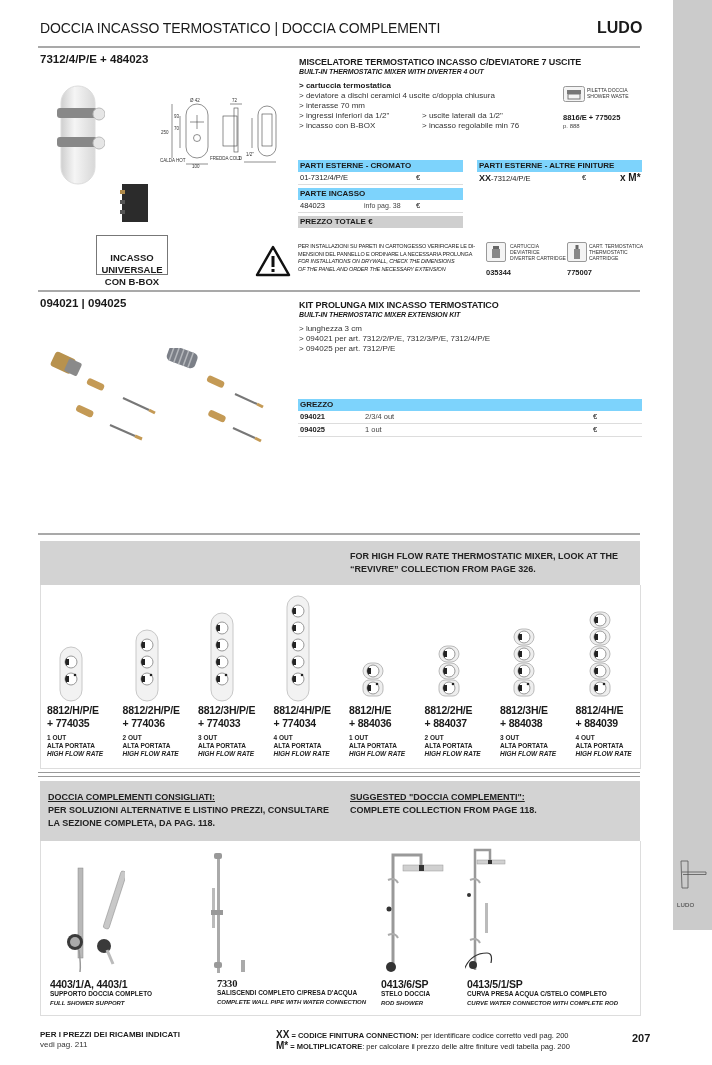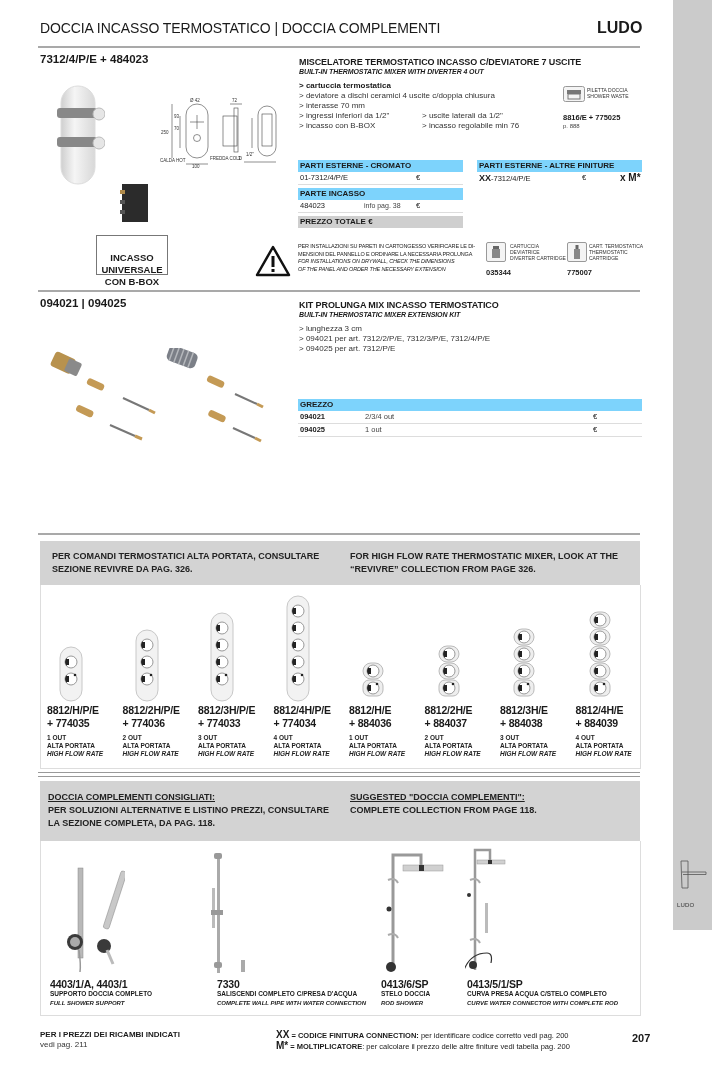--- a/index.html
+++ b/index.html
@@ -276,24 +276,20 @@
   <div class="tbl-row">
     <span style="font-weight:bold;">094025</span>
     <span class="euro" style="left:67px;color:#444;">1 out</span>
     <span class="euro" style="left:295px;">€</span>
   </div>
 </div>
 
 <div class="abs rule" style="left:38px;top:533px;width:602px;"></div>
 
 <div class="abs notice" style="left:40px;top:541px;width:600px;height:44px;">
-  <div style="position:absolute;left:12px;top:9px;">
-    <div>PER COMANDI TERMOSTATICI ALTA PORTATA, CONSULTARE</div>
-    <div>SEZIONE REVIVRE DA PAG. 326.</div>
-  </div>
   <div style="position:absolute;left:310px;top:9px;">
     <div>FOR HIGH FLOW RATE THERMOSTATIC MIXER, LOOK AT THE</div>
     <div>“REVIVRE” COLLECTION FROM PAGE 326.</div>
   </div>
 </div>
 <div class="abs panel-border" style="left:40px;top:585px;width:599px;height:183px;"></div>
 
 <div class="abs" id="hf-images" style="left:40px;top:590px;width:600px;height:112px;">
     <svg width="40" height="56" style="position: absolute; left: 16px; top: 56px;">
       <rect x="4" y="1" width="22" height="54" rx="11" fill="#f2f2f2" stroke="#c8c8c8"></rect>
@@ -539,21 +535,21 @@
   <path d="M-2 128 Q4 108 22 108 Q28 108 26 118" fill="none" stroke="#333" stroke-width="1.2"></path>
   <circle cx="8" cy="120" r="4" fill="#333"></circle>
 </svg>
 
 <div class="abs" style="left:50px;top:978px;">
   <div class="acc-code">4403/1/A, 4403/1</div>
   <div class="acc-desc">SUPPORTO DOCCIA COMPLETO</div>
   <div class="acc-sub">FULL SHOWER SUPPORT</div>
 </div>
 <div class="abs" style="left:190px;top:978px;">
-  <div class="acc-code" style="padding-left:27px;">7330</div>
+  <div class="acc-code" style="padding-left:27px;font-family:Liberation Serif, serif;">7330</div>
   <div class="acc-desc" style="padding-left:27px;">SALISCENDI COMPLETO C/PRESA D'ACQUA</div>
   <div class="acc-sub" style="padding-left:27px;">COMPLETE WALL PIPE WITH WATER CONNECTION</div>
 </div>
 <div class="abs" style="left:326px;top:978px;">
   <div class="acc-code" style="padding-left:55px;">0413/6/SP</div>
   <div class="acc-desc" style="padding-left:55px;">STELO DOCCIA</div>
   <div class="acc-sub" style="padding-left:55px;">ROD SHOWER</div>
 </div>
 <div class="abs" style="left:467px;top:978px;">
   <div class="acc-code">0413/5/1/SP</div>

